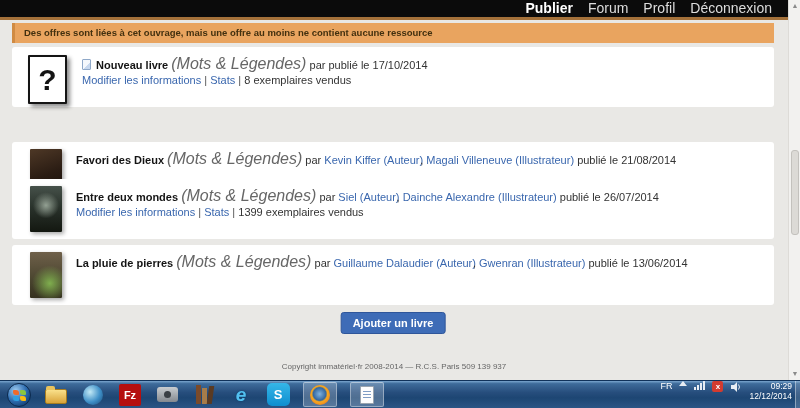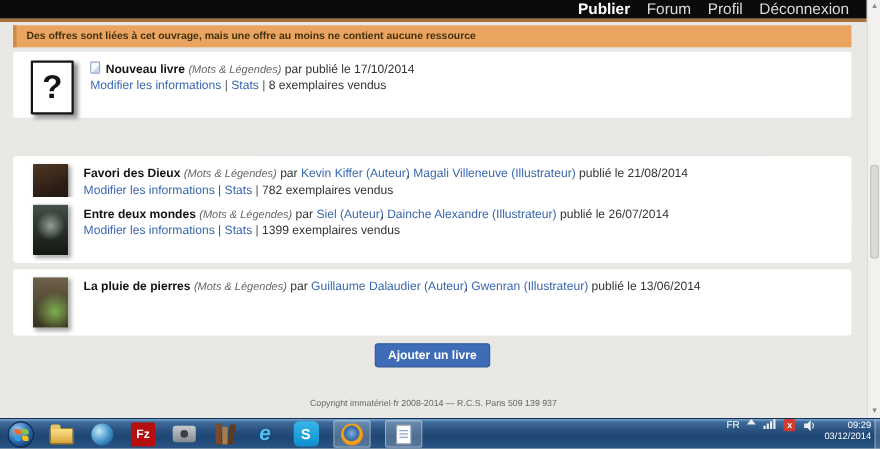--- a/index.html
+++ b/index.html
@@ -43,21 +43,21 @@
     box-shadow:3px 3px 4px rgba(0,0,0,.45);
   }
   .cover-a { background:linear-gradient(160deg,#4e3826 0%,#2a1c13 55%,#17100a 100%); }
   .cover-b { background:radial-gradient(circle at 50% 42%, #93a093 0%, rgba(0,0,0,0) 42%),
                         linear-gradient(180deg,#46514a 0%,#2a332c 45%,#131710 100%); }
   .cover-c { background:radial-gradient(circle at 62% 68%, #7fae4e 0%, rgba(0,0,0,0) 48%),
                         linear-gradient(180deg,#6f604a 0%,#4a452f 60%,#35311f 100%); }
   .book-text { position:absolute; left:64px; top:9px; font-size:11px; color:#333; }
   .line { line-height:15px; white-space:nowrap; }
   .b-title { font-weight:bold; color:#141414; }
-  .b-series { font-style:italic; color:#666; font-size:10px; }
+  .b-series { font-style:italic; color:#666; font-size:16px; }
   .lnk { color:#3a67ae; text-decoration:none; cursor:pointer; }
   .sep { margin-left:-3px; color:#333; }
   .pipe { color:#555; }
   .newicon {
     display:inline-block; width:9px; height:11px; vertical-align:-1px;
     background:linear-gradient(135deg,#f5f8fc 60%,#c8d8ee 61%);
     border:1px solid #8fa8c8; border-radius:1px; margin-right:2px;
   }
   
   .add-btn {
@@ -157,27 +157,20 @@
   <div class="cover cover-a"></div>
   <div class="book-text">
     <div class="line">
       <span class="b-title">Favori des Dieux</span>
       <span class="b-series">(Mots &amp; Légendes)</span>
       <span>par</span>
       <a class="lnk">Kevin Kiffer (Auteur)</a><span class="sep">,</span>
       <a class="lnk">Magali Villeneuve (Illustrateur)</a>
       <span>publié le 21/08/2014</span>
     </div>
-    <div class="line">
-      <a class="lnk">Modifier les informations</a>
-      <span class="pipe">|</span>
-      <a class="lnk">Stats</a>
-      <span class="pipe">|</span>
-      <span>782 exemplaires vendus</span>
-    </div>
   </div>
 </div>
 
 <div class="card card-2">
   <div class="cover cover-b"></div>
   <div class="book-text">
     <div class="line">
       <span class="b-title">Entre deux mondes</span>
       <span class="b-series">(Mots &amp; Légendes)</span>
       <span>par</span>
@@ -271,17 +264,17 @@
       </span>
     <span class="flagx">x</span>
     <span class="spk">
       <svg width="12" height="12" viewBox="0 0 12 12">
           <polygon points="1,4 4,4 7,1 7,11 4,8 1,8" fill="#e8eef4"></polygon>
           <path d="M8.5 3.5 q2 2.5 0 5" stroke="#e8eef4" stroke-width="1" fill="none"></path>
         </svg>
     </span>
     <div class="clock">
       <div>09:29</div>
-      <div>03/12/2014</div>
+      <div>12/12/2014</div>
     </div>
   </div>
   <div class="show-desktop"></div>
 </div>
 
 </body></html>

